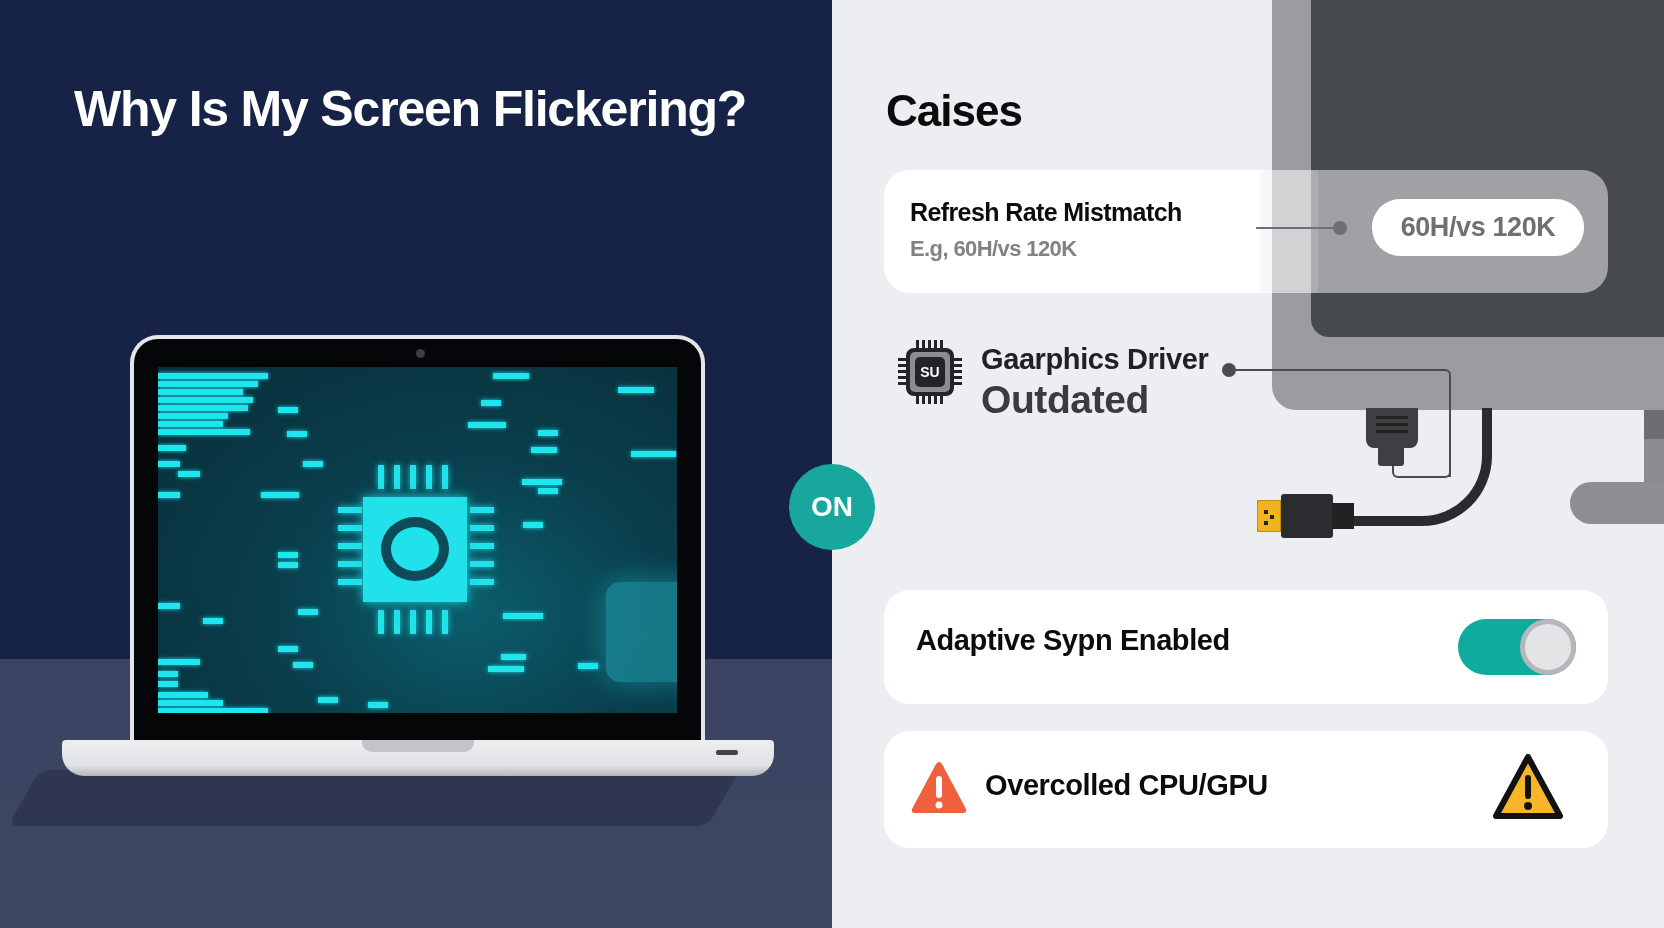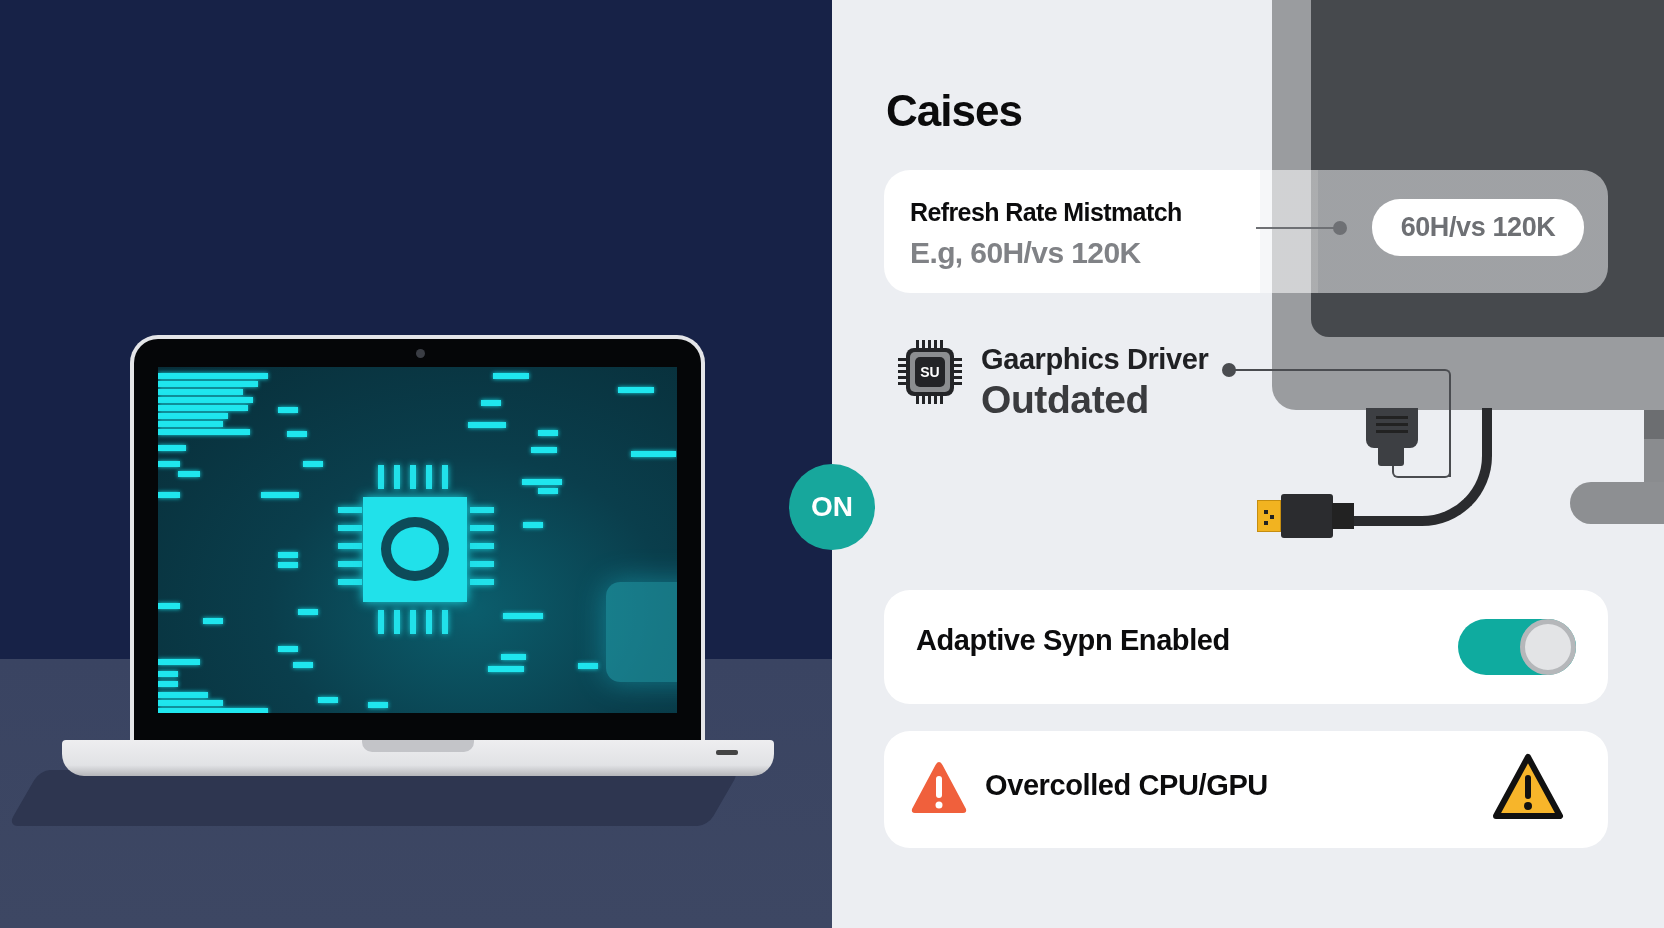--- a/index.html
+++ b/index.html
@@ -44,21 +44,21 @@
     .usb-body { position: absolute; left: 449px; top: 494px; width: 52px; height: 44px; background: #2b2c2f; border-radius: 3px; }
     .usb-neck { position: absolute; left: 500px; top: 503px; width: 22px; height: 26px; background: #222; }
     .usb-tip { position: absolute; left: 425px; top: 500px; width: 24px; height: 32px; background: #f2b320; border: 1px solid #c58d10; }
     .usb-tip i { position: absolute; width: 4px; height: 4px; background: #222; }
 
     .causes-title { position: absolute; left: 54px; top: 86px; font-size: 44px; font-weight: 700; color: #0b0b0c; letter-spacing: -1px; }
 
     .card { position: absolute; left: 52px; width: 724px; background: #ffffff; border-radius: 26px; }
     .card1 { top: 170px; height: 123px; background: linear-gradient(90deg, #ffffff 0 52%, rgba(255,255,255,0.55) 52% 60%, rgba(175,177,180,0.85) 60%); }
     .card1 .name { position: absolute; left: 26px; top: 28px; font-size: 25px; font-weight: 700; color: #0c0c0d; letter-spacing: -0.6px; white-space: nowrap; }
-    .card1 .example { position: absolute; left: 26px; top: 66px; font-size: 30px; font-weight: 700; color: #808286; letter-spacing: -0.6px; white-space: nowrap; }
+    .card1 .example { position: absolute; left: 26px; top: 66px; font-size: 22px; font-weight: 700; color: #808286; letter-spacing: -0.6px; white-space: nowrap; }
     .card1 .conn { position: absolute; left: 372px; top: 57px; width: 82px; height: 2px; background: #6e7074; }
     .card1 .conn-dot { position: absolute; left: 449px; top: 51px; width: 14px; height: 14px; border-radius: 50%; background: #6e7074; }
     .pill { position: absolute; left: 488px; top: 29px; width: 212px; height: 57px; background: #ffffff; border-radius: 28px; color: #6e7074; font-size: 27px; font-weight: 700; display: flex; align-items: center; justify-content: center; letter-spacing: -0.4px; }
 
     .row2 { position: absolute; left: 66px; top: 340px; }
     .cpu-icon { position: absolute; left: 0; top: 0; width: 64px; height: 64px; }
     .row2 .l1 { position: absolute; left: 83px; top: 3px; font-size: 29px; font-weight: 700; color: #202124; white-space: nowrap; letter-spacing: -0.4px; }
     .row2 .l2 { position: absolute; left: 83px; top: 38px; font-size: 39px; font-weight: 700; color: #3a3b3e; white-space: nowrap; letter-spacing: -0.4px; }
 
     .row3 { position: absolute; left: 82px; top: 476px; }
@@ -73,20 +73,21 @@
     .card4 { top: 731px; height: 117px; }
     .card4 .warn-left { position: absolute; left: 26px; top: 28px; width: 58px; height: 56px; }
     .card4 .name { position: absolute; left: 101px; top: 38px; font-size: 29px; font-weight: 700; color: #0c0c0d; white-space: nowrap; letter-spacing: -0.4px; }
     .card4 .warn-right { position: absolute; left: 608px; top: 22px; width: 72px; height: 68px; }
   </style>
 </head>
 <body>
 
 <div class="left">
   <div class="floor"></div>
+  <h1 class="title">Why Is My Screen Flickering?</h1>
 
   <div class="laptop-shadow"></div>
   <div class="lid">
     <div class="camera"></div>
     <div class="screen">
 
       <div class="bar" style="left:0;top:6px;width:110px"></div>
       <div class="bar" style="left:0;top:14px;width:100px"></div>
       <div class="bar" style="left:0;top:22px;width:85px"></div>
       <div class="bar" style="left:0;top:30px;width:95px"></div>

